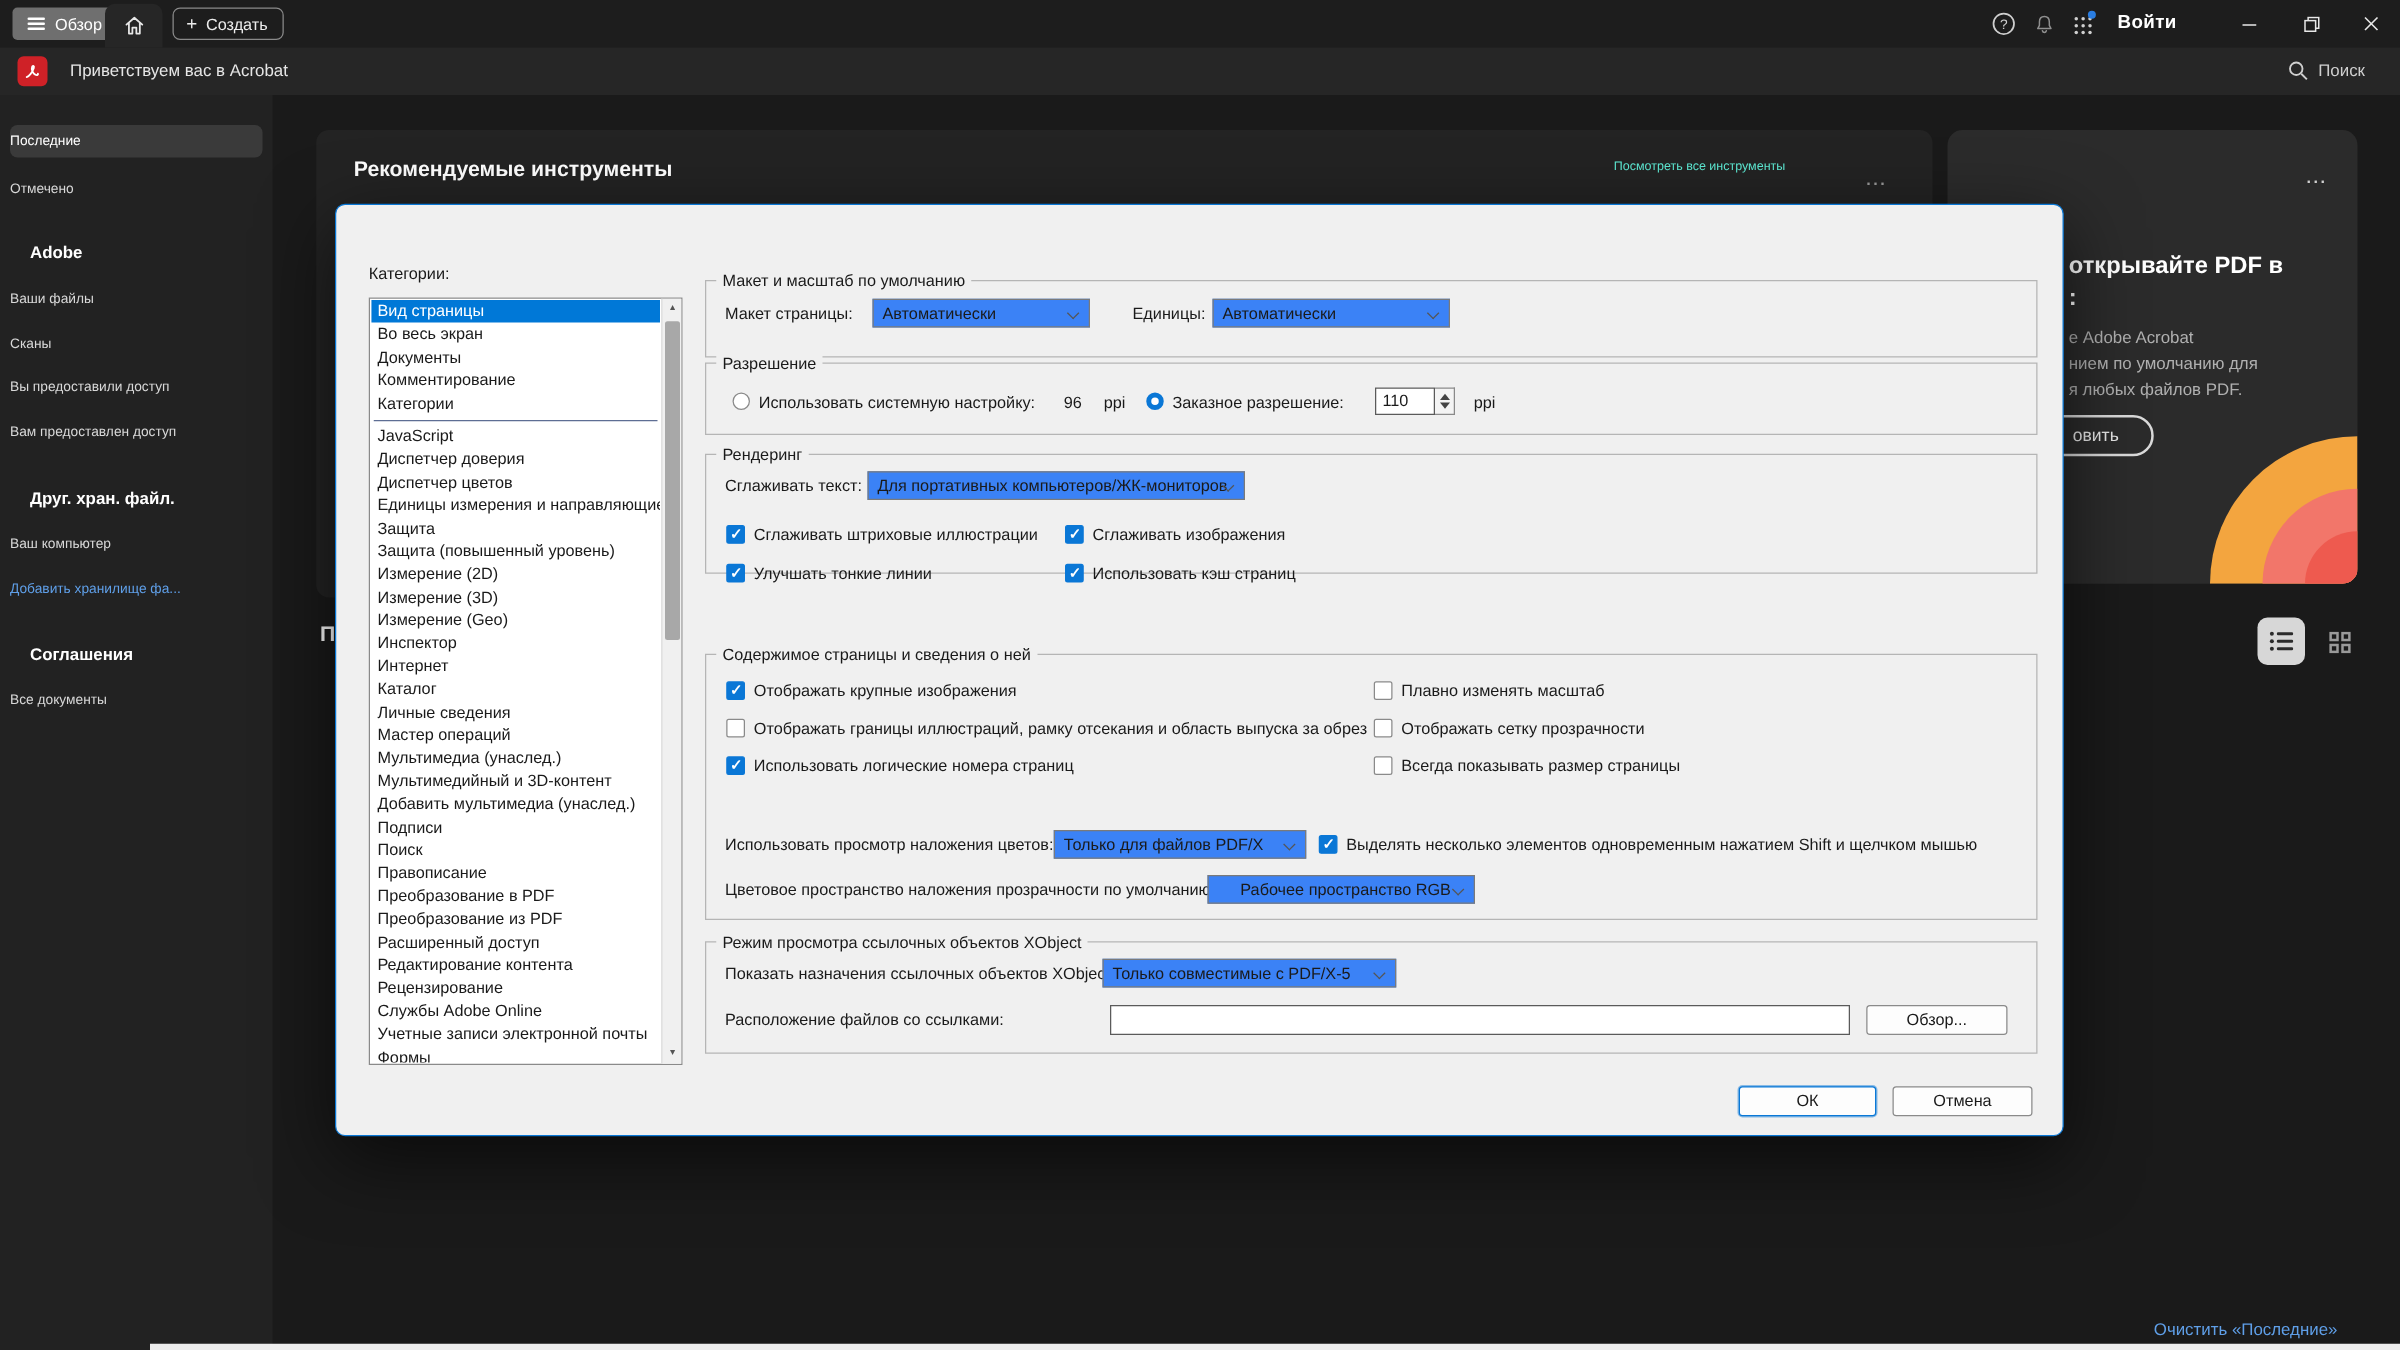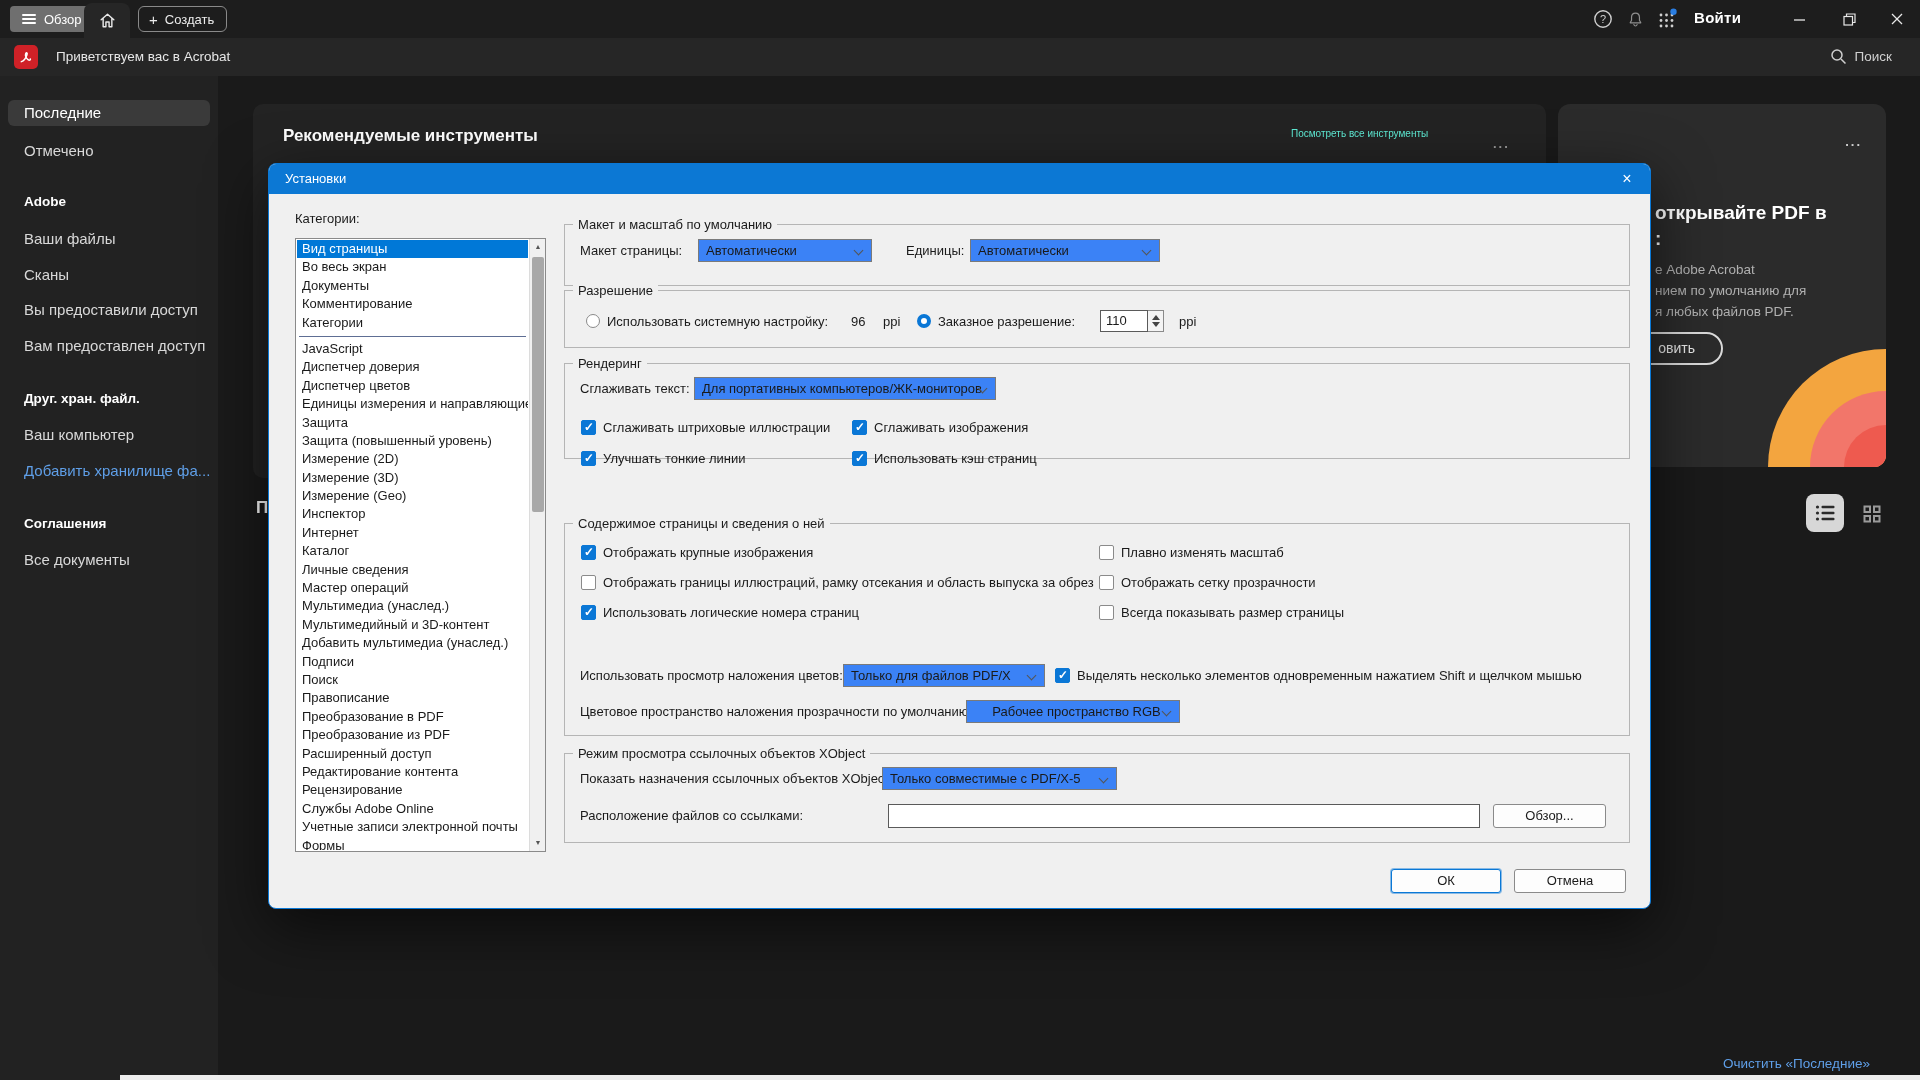--- a/index.html
+++ b/index.html
@@ -31,22 +31,22 @@
 
   
   .appbar { position:absolute; left:0; top:38px; width:1920px; height:38px; background:#262626; }
   .logo { position:absolute; left:14px; top:7px; width:24px; height:24px; background:#cf2127; border-radius:5px;
     display:flex; align-items:center; justify-content:center; }
   .welcome { position:absolute; left:56px; top:11px; color:#e6e6e6; font-size:13.5px; }
   .searchbox { position:absolute; right:28px; top:10px; display:flex; align-items:center; gap:8px; color:#cfcfcf; font-size:13.5px; }
 
   
   .sidebar { position:absolute; left:0; top:76px; width:218px; height:1004px; background:#222; }
-  .side-item { position:absolute; left:8px; width:202px; height:26px; line-height:26px; padding-left:16px;
-    color:#d8d8d8; font-size:15px; border-radius:6px; white-space:nowrap; overflow:hidden; }
+  .side-item { position:absolute; left:8px; width:202px; height:26px; line-height:26px; 
+    color:#d8d8d8; font-size:11px; border-radius:6px; white-space:nowrap; overflow:hidden; }
   .side-item.sel { background:#3a3a3a; color:#fff; }
   .side-item.link { color:#5f9fe8; }
   .side-head { position:absolute; left:24px; color:#fff; font-size:13.5px; font-weight:bold; white-space:nowrap; }
 
   
   .tools-panel { position:absolute; left:253px; top:104px; width:1293px; height:374px; background:#232323; border-radius:10px; }
   .tools-title { position:absolute; left:30px; top:22px; color:#fff; font-size:17px; font-weight:bold; }
   .see-all { position:absolute; left:1038px; top:24px; color:#5eead4; font-size:10px; }
   .card-dots { position:absolute; left:1240px; top:32px; color:#9a9a9a; font-weight:bold; letter-spacing:2px; font-size:13px; }
   .partial-heading { position:absolute; left:256px; top:498px; color:#fff; font-size:17px; font-weight:bold; z-index:1; }
@@ -256,24 +256,20 @@
       <div>нием по умолчанию для</div>
       <div>я любых файлов PDF.</div>
     </div>
     <div class="promo-btn">овить</div>
     <div class="arc arc1"></div>
     <div class="arc arc2"></div>
     <div class="arc arc3"></div>
   </div>
 
   <div class="dialog">
-    <div class="dlg-titlebar">
-      <div class="dlg-title">Установки</div>
-      <div class="dlg-close">×</div>
-    </div>
 
     <div class="cat-label">Категории:</div>
 
     <div class="listbox">
       <div class="listbox-inner">
         <div>
             <div class="cat-item sel">Вид страницы</div>
             <div class="cat-item">Во весь экран</div>
             <div class="cat-item">Документы</div>
             <div class="cat-item">Комментирование</div>

